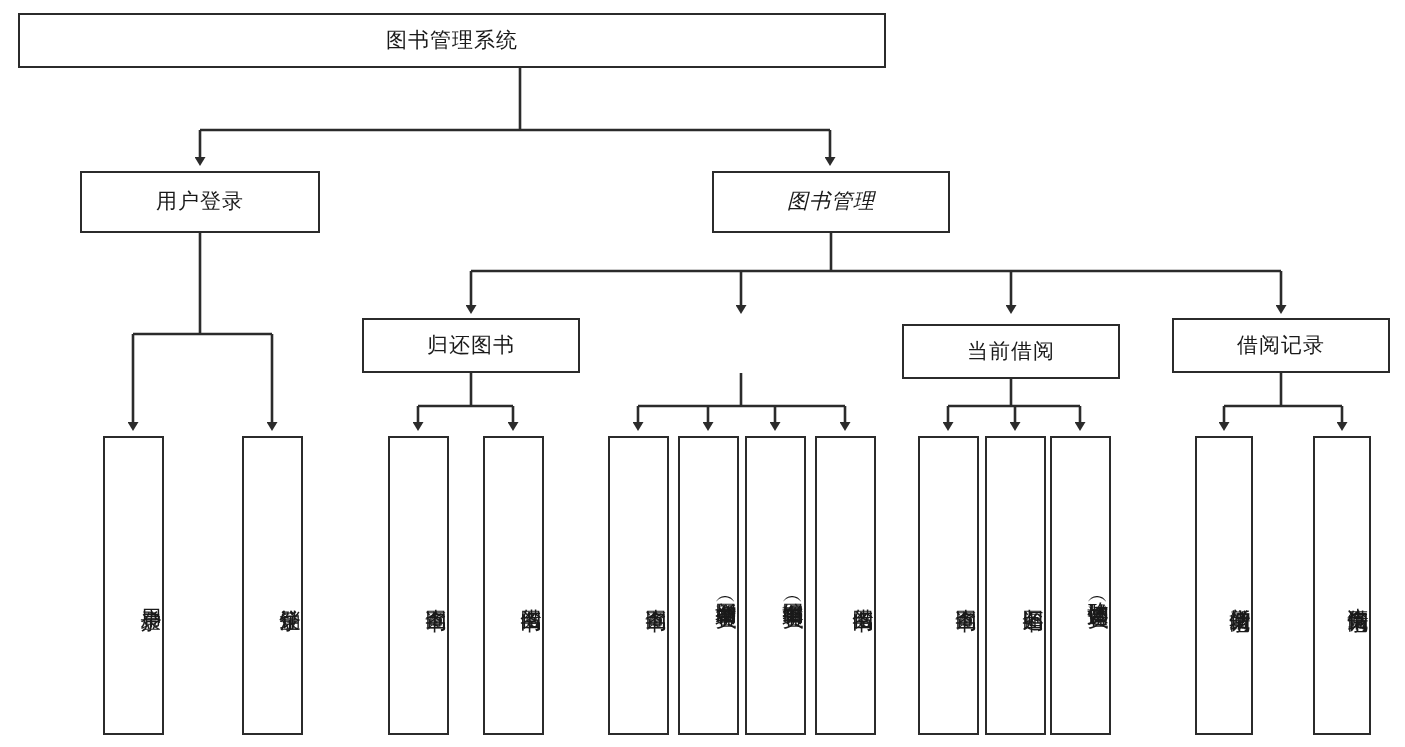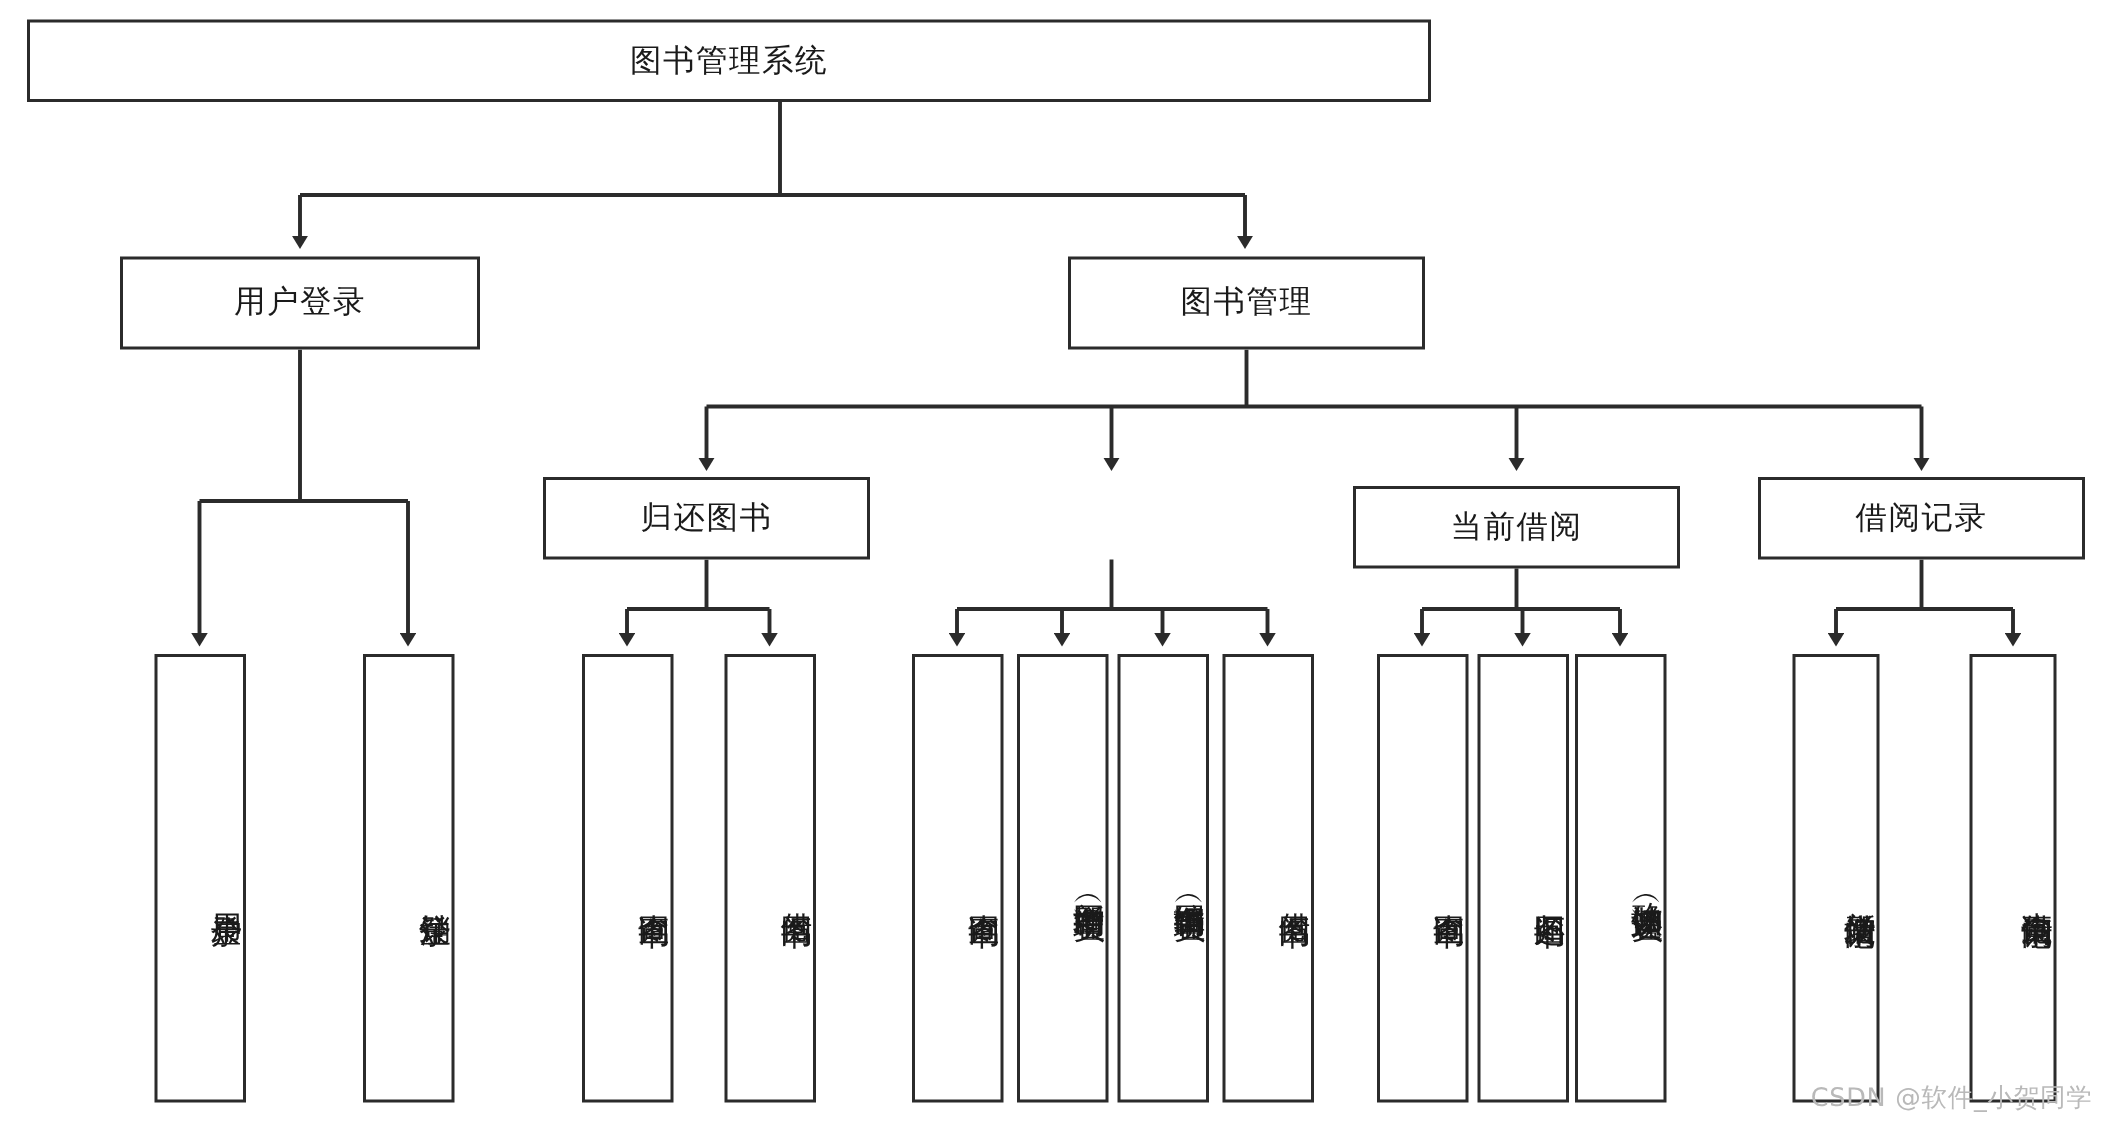--- a/index.html
+++ b/index.html
@@ -113,24 +113,24 @@
       <path d="M1015,406 L1015,423" marker-end="url(#arrow)"></path>
       <path d="M1080,406 L1080,423" marker-end="url(#arrow)"></path>
 
       <path d="M1281,373 L1281,406"></path>
       <path d="M1224,406 L1342,406"></path>
       <path d="M1224,406 L1224,423" marker-end="url(#arrow)"></path>
       <path d="M1342,406 L1342,423" marker-end="url(#arrow)"></path>
     </g>
   </svg>
 
-  <div class="node node-h" style="left: 18px; top: 13px; width: 936px; height: 55px;">图书管理系统</div>
+  <div class="node node-h" style="left: 18px; top: 13px; width: 868px; height: 55px;">图书管理系统</div>
 
   <div class="node node-h" style="left: 80px; top: 171px; width: 240px; height: 62px;">用户登录</div>
-  <div class="node node-h" style="left: 712px; top: 171px; width: 238px; height: 62px;">图书管理</div>
+  <div class="node node-h" style="left: 712px; top: 171px; width: 238px; height: 62px; font-style: italic;">图书管理</div>
 
   <div class="node node-h" style="left: 362px; top: 318px; width: 218px; height: 55px;">归还图书</div>
   <div class="node node-h" style="left: 902px; top: 324px; width: 218px; height: 55px;">当前借阅</div>
   <div class="node node-h" style="left: 1172px; top: 318px; width: 218px; height: 55px;">借阅记录</div>
 
   <div class="node node-v" style="left: 103px; top: 436px; width: 61px; height: 299px;">用户登录</div>
   <div class="node node-v" style="left: 242px; top: 436px; width: 61px; height: 299px;">注销登录</div>
 
   <div class="node node-v" style="left: 388px; top: 436px; width: 61px; height: 299px;">查询图书</div>
   <div class="node node-v" style="left: 483px; top: 436px; width: 61px; height: 299px;">借阅图书</div>
@@ -140,15 +140,14 @@
   <div class="node node-v pad-more" style="left: 745px; top: 436px; width: 61px; height: 299px;">编辑图书（管理员）</div>
   <div class="node node-v" style="left: 815px; top: 436px; width: 61px; height: 299px;">借阅图书</div>
 
   <div class="node node-v" style="left: 918px; top: 436px; width: 61px; height: 299px;">查询图书</div>
   <div class="node node-v" style="left: 985px; top: 436px; width: 61px; height: 299px;">归还图书</div>
   <div class="node node-v pad-more" style="left: 1050px; top: 436px; width: 61px; height: 299px;">确认归还（管理员）</div>
 
   <div class="node node-v" style="left: 1195px; top: 436px; width: 58px; height: 299px;">新增借阅记录</div>
   <div class="node node-v" style="left: 1313px; top: 436px; width: 58px; height: 299px;">查询借阅记录</div>
 
-  <div class="watermark">CSDN @软件_小贺同学</div>
 
 </div>
 
 </body></html>

